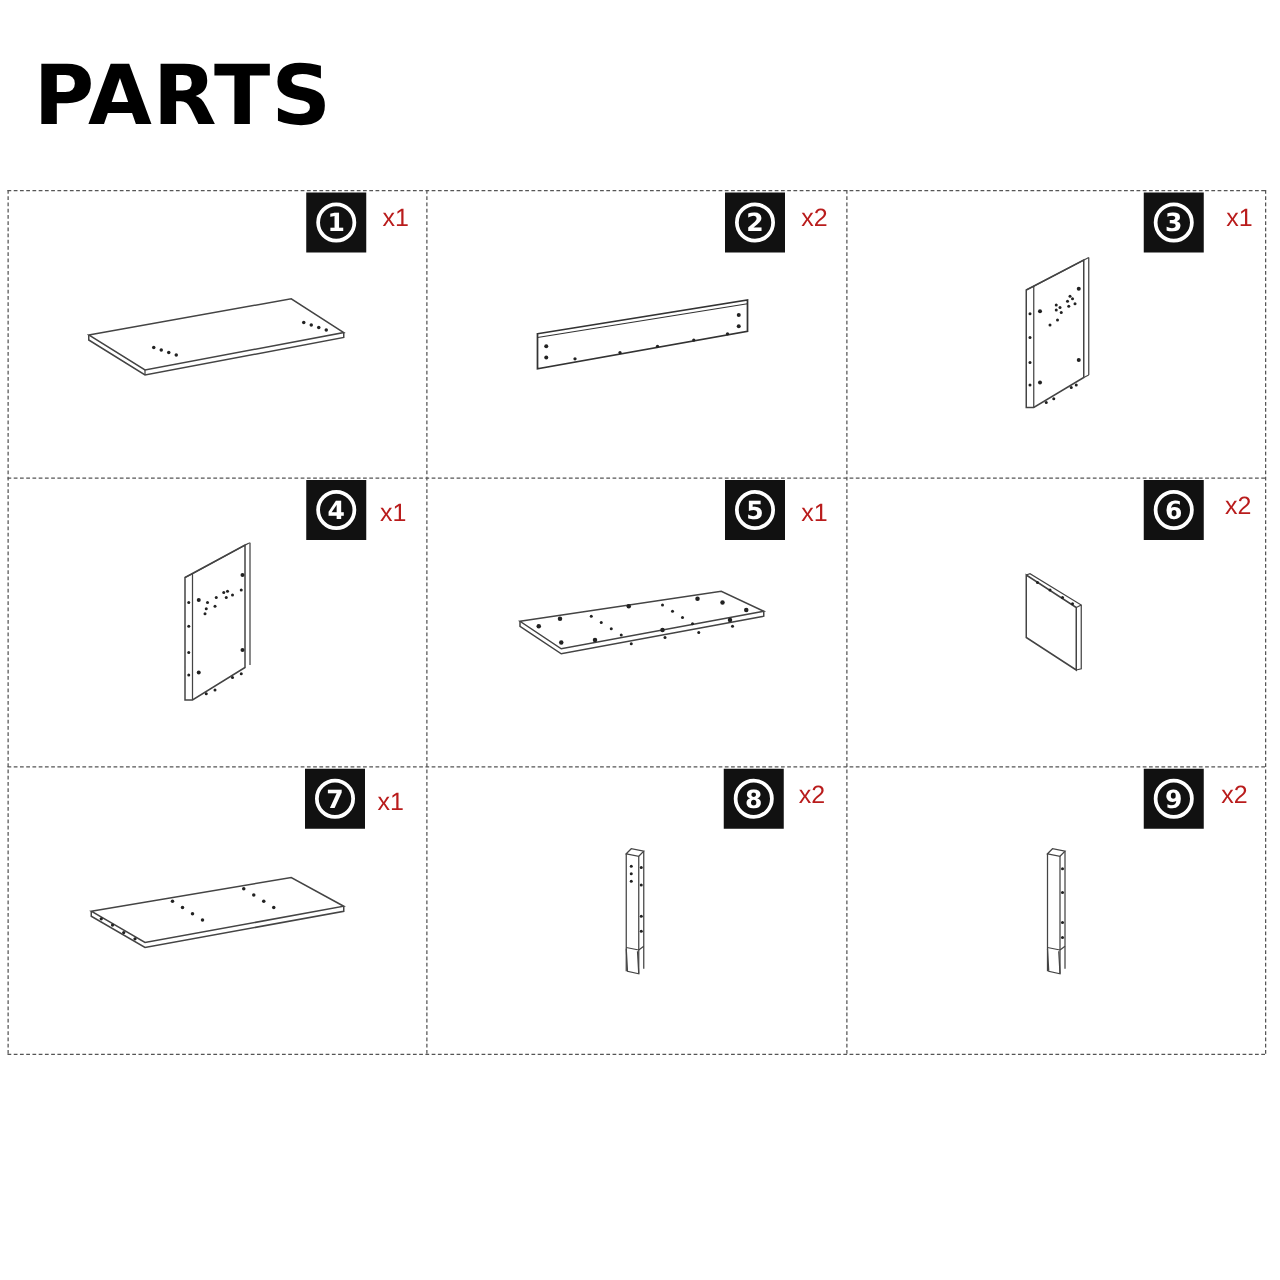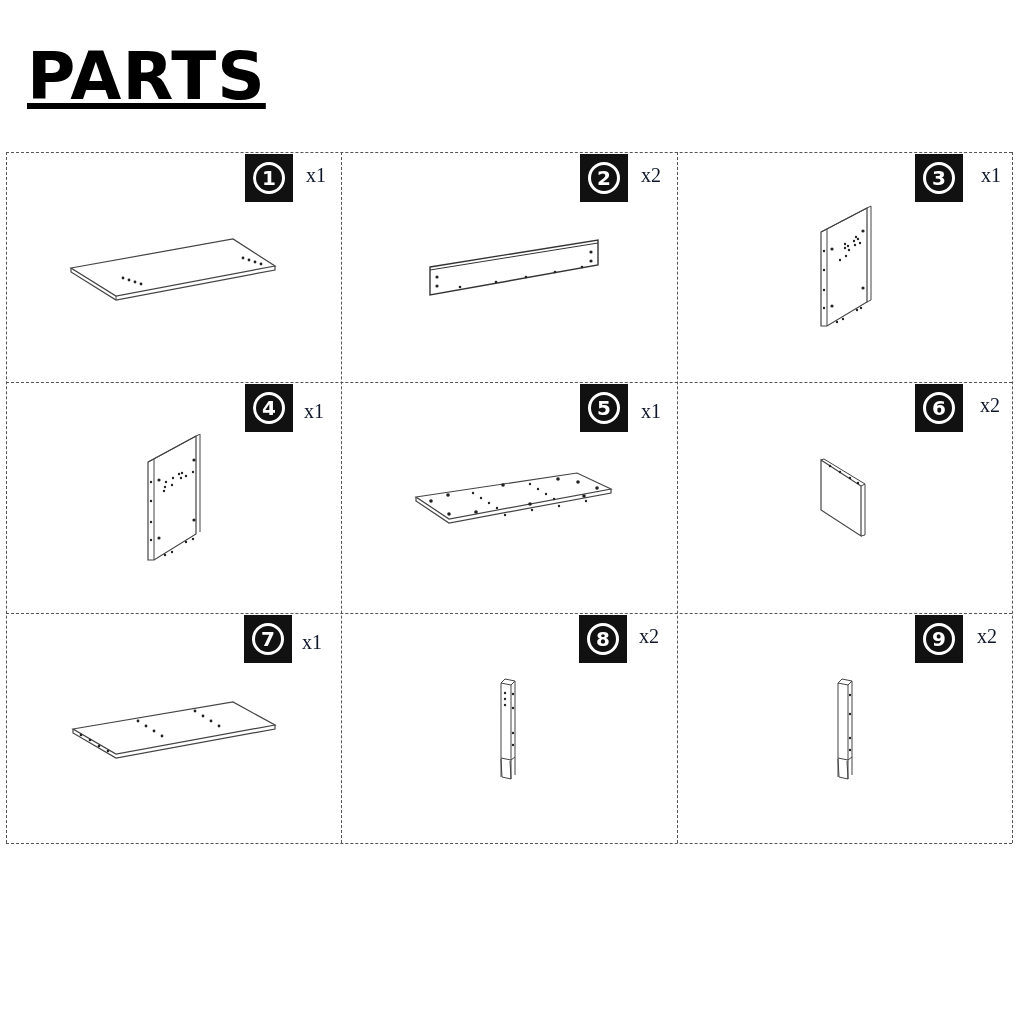--- a/index.html
+++ b/index.html
@@ -1,24 +1,24 @@
 <!DOCTYPE html>
 <html><head>
 <meta charset="utf-8">
 <style>
   html, body { margin:0; padding:0; background:#ffffff; }
   body { width:1024px; height:1024px; position:relative; overflow:hidden; font-family:"Liberation Sans", sans-serif; }
-  .title { position:absolute; left:27px; top:44px; font-family:"DejaVu Sans", sans-serif; font-weight:bold; font-size:66px; letter-spacing:1px; color:#000; line-height:1;text-decoration:underline; }
+  .title { position:absolute; left:27px; top:44px; font-family:"DejaVu Sans", sans-serif; font-weight:bold; font-size:66px; letter-spacing:1px; color:#000; line-height:1; }
   .grid { position:absolute; left:6px; top:152px; width:1006px; height:691px; }
   .hline { position:absolute; height:0; border-top:1.5px dashed #555; }
   .vline { position:absolute; width:0; border-left:1.5px dashed #555; }
   .cell { position:absolute; }
   .badge { position:absolute; width:48px; height:48px; background:#111; display:flex; align-items:center; justify-content:center; }
   .badge .ring { width:32px; height:32px; border:3px solid #fff; border-radius:50%; box-sizing:border-box; display:flex; align-items:center; justify-content:center; color:#fff; font-family:"DejaVu Sans", sans-serif; font-weight:bold; font-size:20px; line-height:1; }
-  .qty { position:absolute; font-family:Liberation Serif, serif; font-size:20px; color:#0f172a; }
+  .qty { position:absolute; font-family:Liberation Sans, sans-serif; font-size:20px; color:#b91c1c; }
   .drawing { position:absolute; }
 </style>
 </head>
 <body>
 
 <div class="title">PARTS</div>
 
 <div class="grid">
 
   <div class="hline" style="left:0;top:0;width:1006px;"></div>

